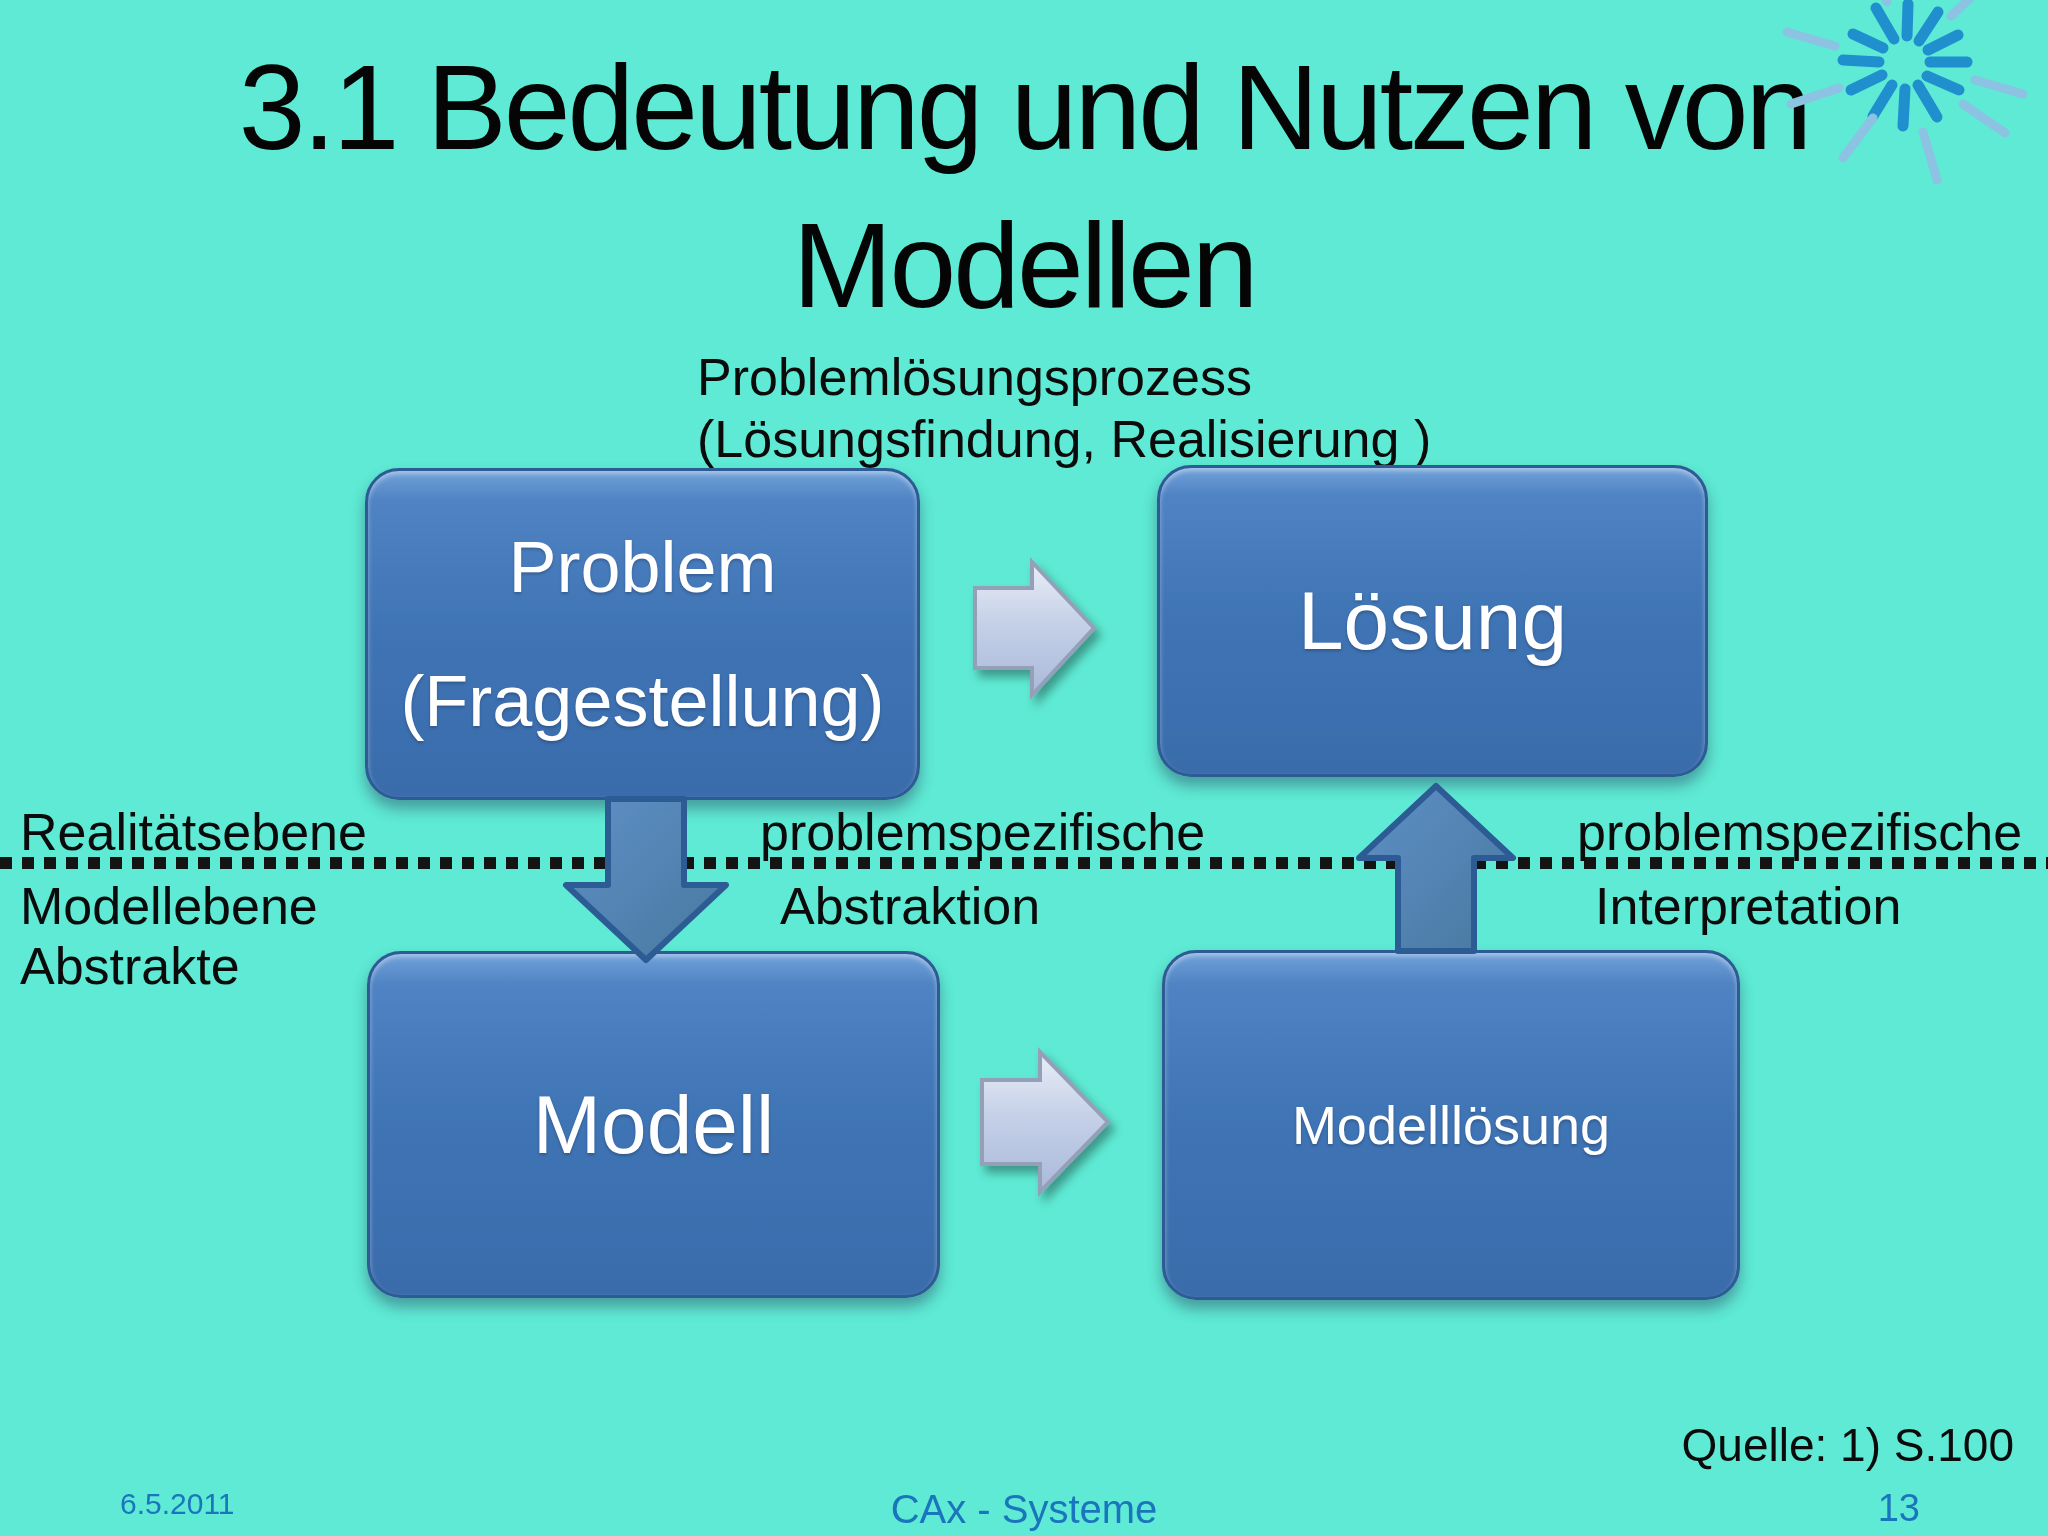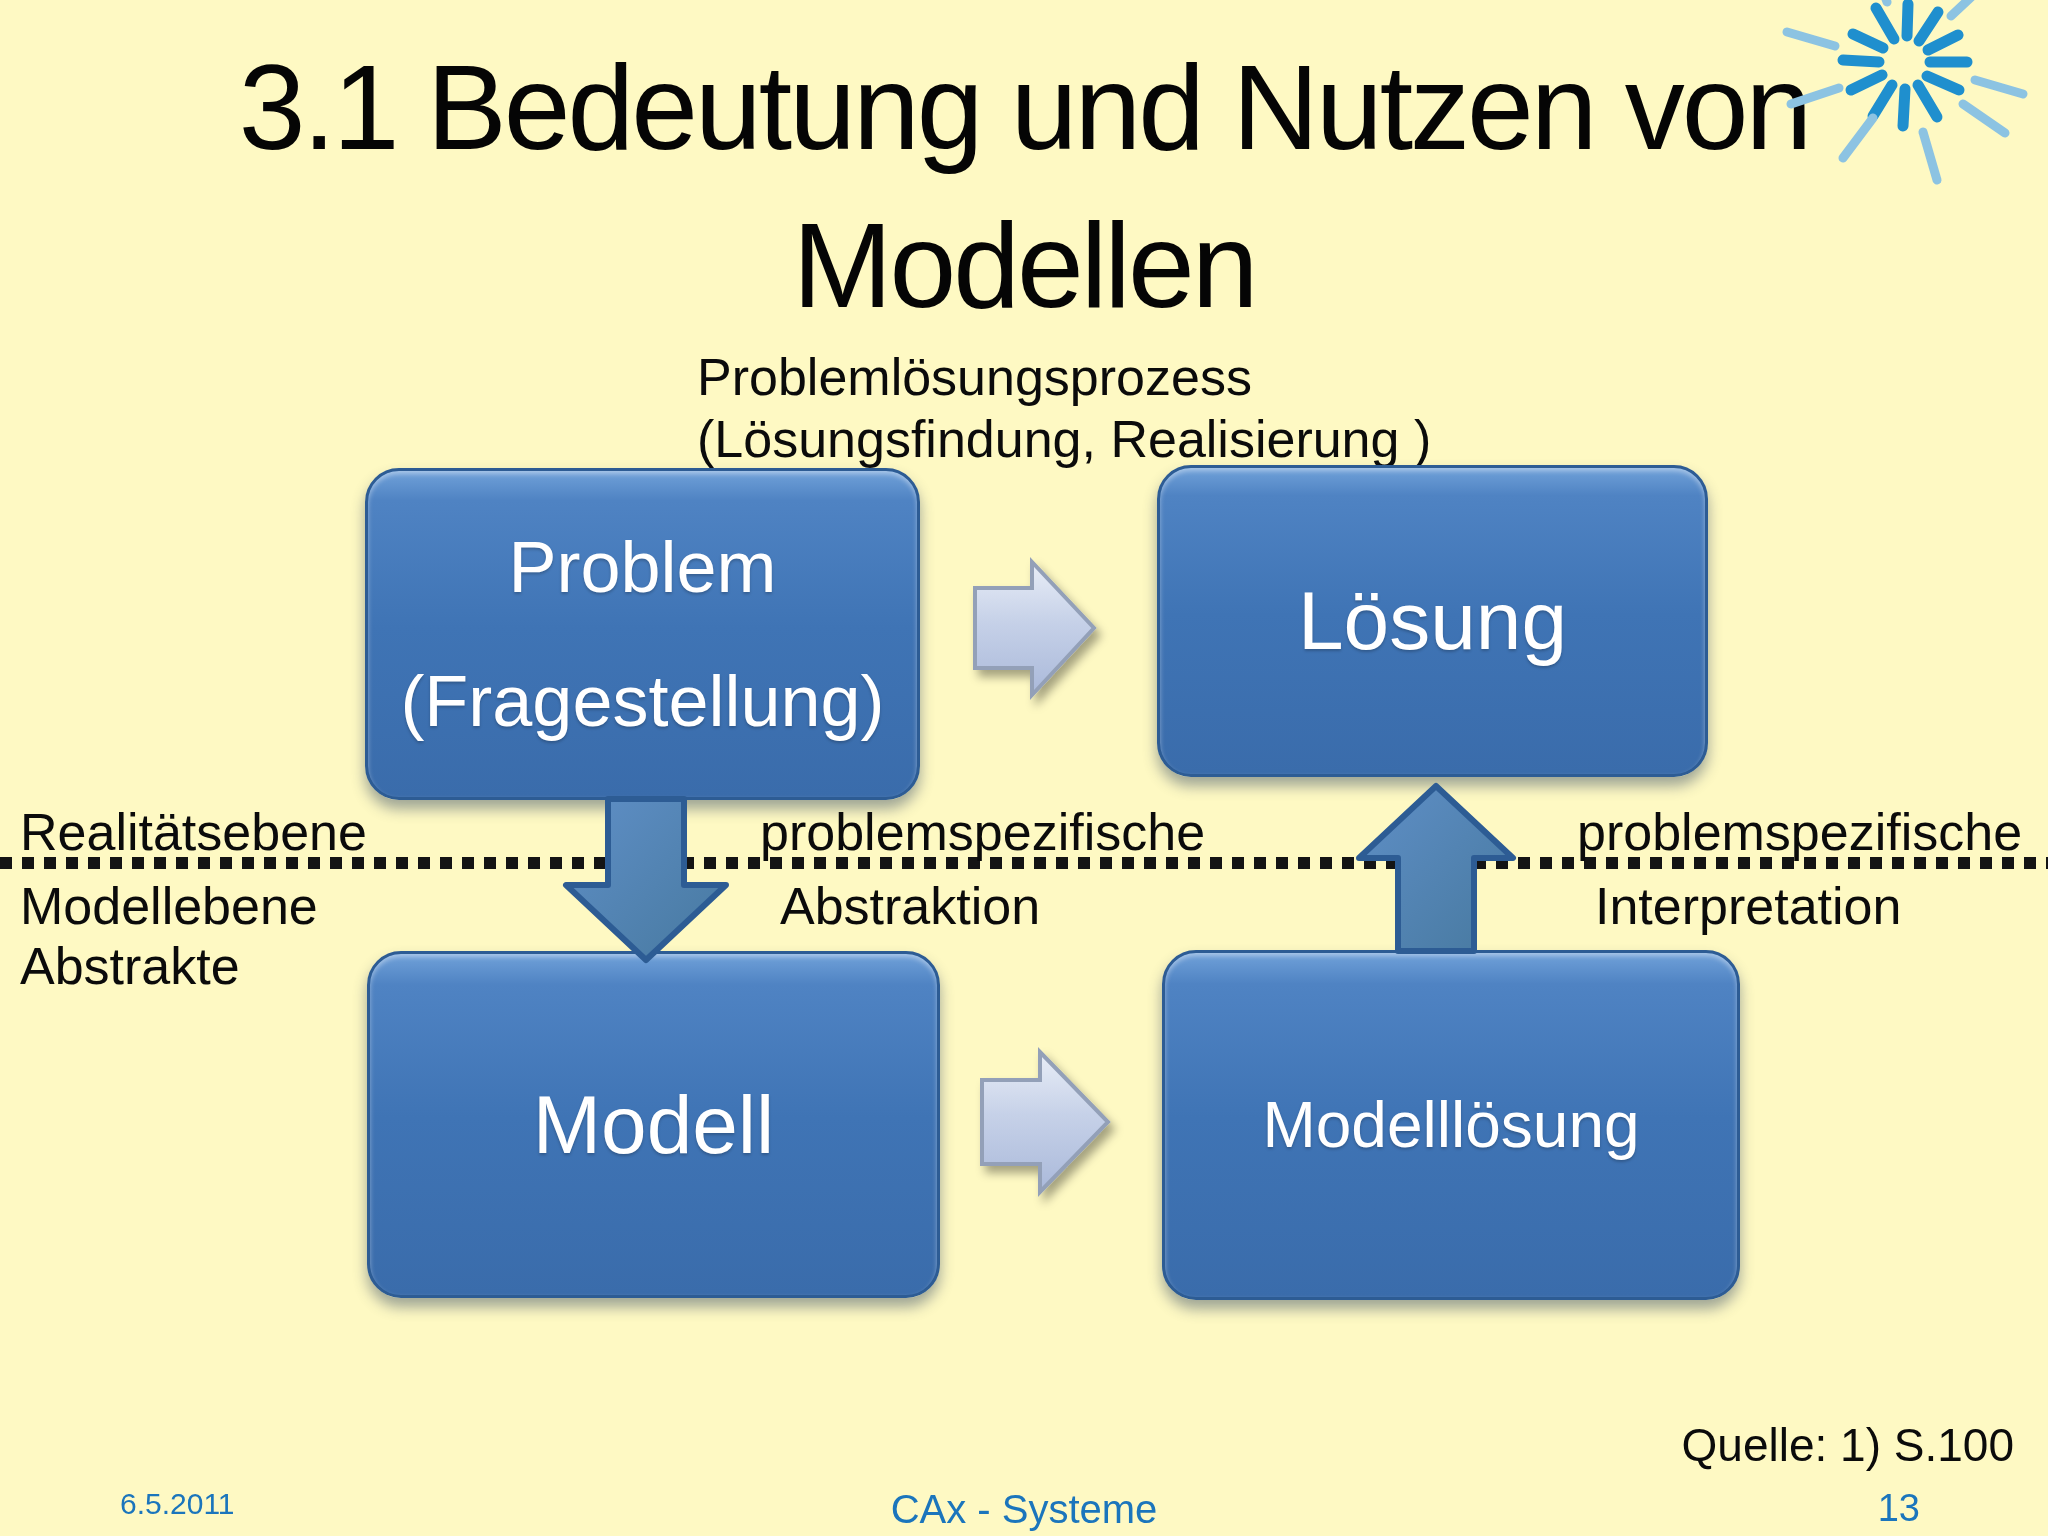--- a/index.html
+++ b/index.html
@@ -1,19 +1,19 @@
 <!DOCTYPE html>
 <html><head>
 <meta charset="utf-8">
 <style>
   html,body{margin:0;padding:0;background:#ffffff;}
   .slide{
     position:relative;
     width:2048px;height:1536px;
-    background:#fef9c3;
+    background:#5eead4;
     overflow:hidden;
     font-family:"Liberation Sans","DejaVu Sans",sans-serif;
     color:#0b0b0b;
   }
   
   .title{
     position:absolute;left:0;top:28px;width:2048px;
     text-align:center;font-size:120px;line-height:1.32;
     letter-spacing:-3px;color:#050505;
   }
@@ -31,21 +31,21 @@
     border:3px solid #2d5c94;
     box-shadow:0 9px 14px rgba(45,65,95,.45), inset 0 3px 5px rgba(255,255,255,.4);
     color:#ffffff;
     display:flex;flex-direction:column;align-items:center;justify-content:center;
     text-shadow:0 2px 3px rgba(0,0,0,.22);
     box-sizing:border-box;
   }
   .box-problem{left:365px;top:468px;width:555px;height:332px;font-size:72px;gap:52px;}
   .box-loesung{left:1157px;top:465px;width:551px;height:312px;font-size:82px;}
   .box-modell{left:367px;top:951px;width:573px;height:347px;font-size:82px;}
-  .box-modellloesung{left:1162px;top:950px;width:578px;height:350px;font-size:64px;}
+  .box-modellloesung{left:1162px;top:950px;width:578px;height:350px;font-size:54px;}
   
   .divider{
     position:absolute;left:0;top:857px;width:2048px;height:12px;
     background:repeating-linear-gradient(90deg,#141414 0 12px,transparent 12px 22px);
   }
   
   .lvl{position:absolute;font-size:52px;line-height:60px;white-space:nowrap;color:#0b0b0b;}
   .lvl-reality{left:20px;top:802px;}
   .lvl-abstract{left:20px;top:876px;}
   .lbl-abs-top{left:760px;top:802px;}

